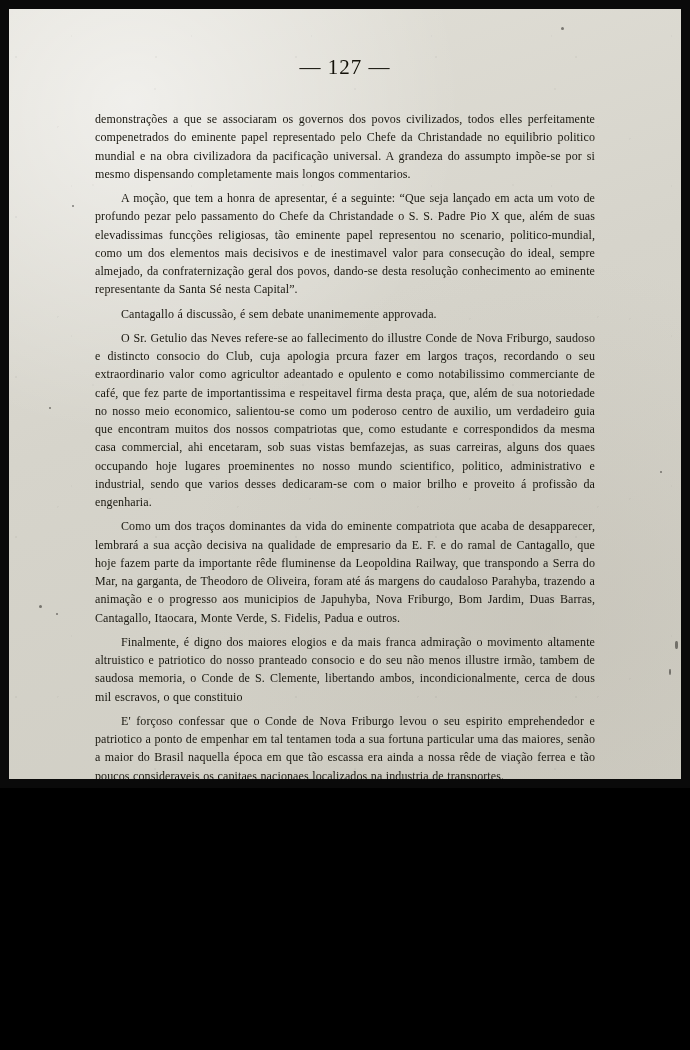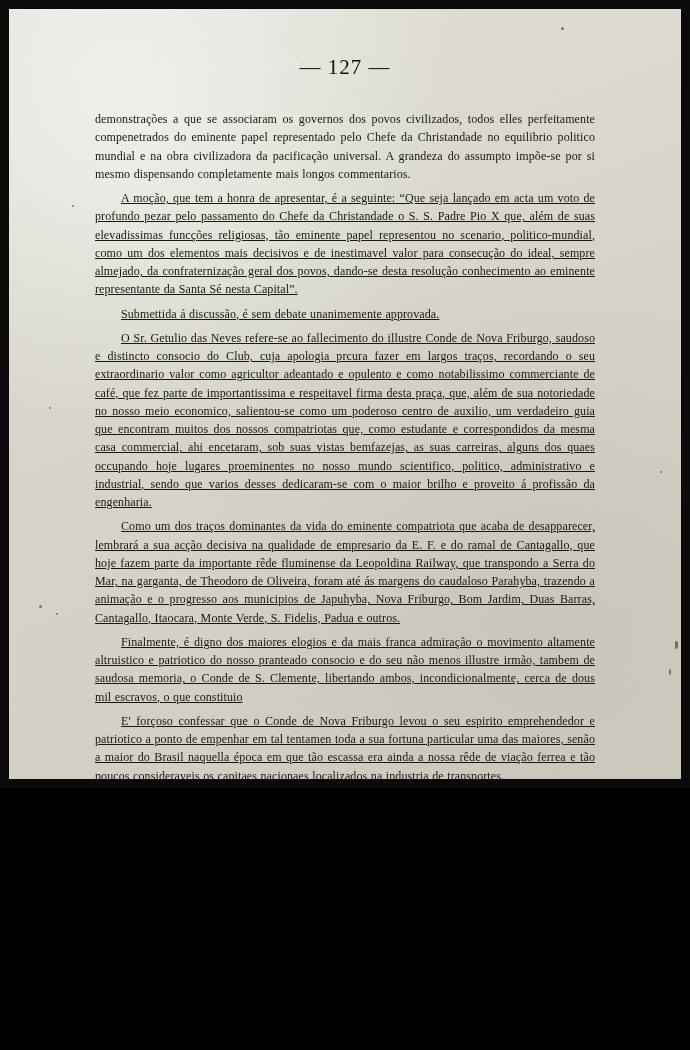--- a/index.html
+++ b/index.html
@@ -66,21 +66,20 @@
     line-height: 18.25px;
     text-align: justify;
     text-justify: inter-word;
     text-indent: 0;
     color: #19170f;
     letter-spacing: 0.1px;
     word-spacing: 0.4px;
   }
   p.para + p.para {
     margin-top: 6px;
-    text-decoration: underline;
   }
   p.indent {
     text-indent: 26px;
   }
 </style>
 </head>
 <body>
 
 <div class="page">
   <div class="grain"></div>
@@ -94,19 +93,19 @@
   <div class="speck" style="left:666px;top:632px;width:3px;height:8px;border-radius:40%;"></div>
   <div class="speck" style="left:660px;top:660px;width:2px;height:6px;border-radius:40%;"></div>
   <div class="speck" style="left:520px;top:1022px;width:3px;height:3px;"></div>
   <div class="speck" style="left:356px;top:1030px;width:2px;height:2px;"></div>
 
   <div class="content">
     <div class="page-number">— 127 —</div>
 
     <p class="para">demonstrações a que se associaram os governos dos povos civilizados, todos elles perfeitamente compenetrados do eminente papel representado pelo Chefe da Christandade no equilibrio politico mundial e na obra civilizadora da pacificação universal. A grandeza do assumpto impõe-se por si mesmo dispensando completamente mais longos commentarios.</p>
     <p class="para indent">A moção, que tem a honra de apresentar, é a seguinte: “Que seja lançado em acta um voto de profundo pezar pelo passamento do Chefe da Christandade o S. S. Padre Pio X que, além de suas elevadissimas funcções religiosas, tão eminente papel representou no scenario, politico-mundial, como um dos elementos mais decisivos e de inestimavel valor para consecução do ideal, sempre almejado, da confraternização geral dos povos, dando-se desta resolução conhecimento ao eminente representante da Santa Sé nesta Capital”.</p>
-    <p class="para indent">Submettida á discussão, é sem debate unanimemente approvada.</p>
+    <p class="para indent">Cantagallo á discussão, é sem debate unanimemente approvada.</p>
     <p class="para indent">O Sr. Getulio das Neves refere-se ao fallecimento do illustre Conde de Nova Friburgo, saudoso e distincto consocio do Club, cuja apologia prcura fazer em largos traços, recordando o seu extraordinario valor como agricultor adeantado e opulento e como notabilissimo commerciante de café, que fez parte de importantissima e respeitavel firma desta praça, que, além de sua notoriedade no nosso meio economico, salientou-se como um poderoso centro de auxilio, um verdadeiro guia que encontram muitos dos nossos compatriotas que, como estudante e correspondidos da mesma casa commercial, ahi encetaram, sob suas vistas bemfazejas, as suas carreiras, alguns dos quaes occupando hoje lugares proeminentes no nosso mundo scientifico, politico, administrativo e industrial, sendo que varios desses dedicaram-se com o maior brilho e proveito á profissão da engenharia.</p>
     <p class="para indent">Como um dos traços dominantes da vida do eminente compatriota que acaba de desapparecer, lembrará a sua acção decisiva na qualidade de empresario da E. F. e do ramal de Cantagallo, que hoje fazem parte da importante rêde fluminense da Leopoldina Railway, que transpondo a Serra do Mar, na garganta, de Theodoro de Oliveira, foram até ás margens do caudaloso Parahyba, trazendo a animação e o progresso aos municipios de Japuhyba, Nova Friburgo, Bom Jardim, Duas Barras, Cantagallo, Itaocara, Monte Verde, S. Fidelis, Padua e outros.</p>
     <p class="para indent">Finalmente, é digno dos maiores elogios e da mais franca admiração o movimento altamente altruistico e patriotico do nosso pranteado consocio e do seu não menos illustre irmão, tambem de saudosa memoria, o Conde de S. Clemente, libertando ambos, incondicionalmente, cerca de dous mil escravos, o que constituio</p>
     <p class="para indent">E' forçoso confessar que o Conde de Nova Friburgo levou o seu espirito emprehendedor e patriotico a ponto de empenhar em tal tentamen toda a sua fortuna particular uma das maiores, senão a maior do Brasil naquella época em que tão escassa era ainda a nossa rêde de viação ferrea e tão poucos consideraveis os capitaes nacionaes localizados na industria de transportes.</p>
   </div>
 </div>
 
 </body></html>

